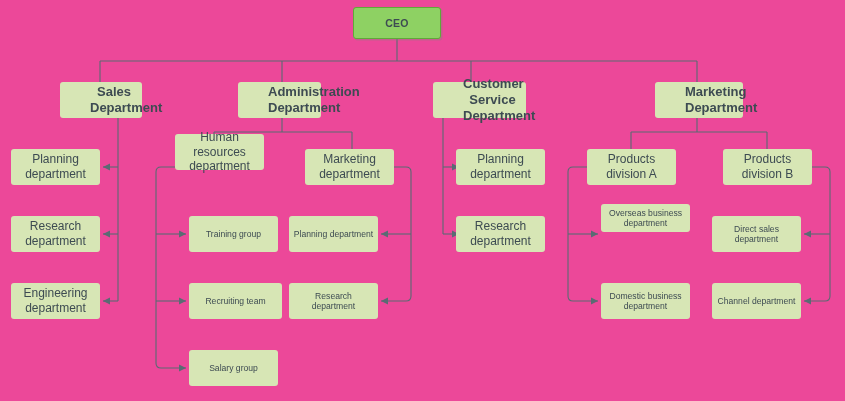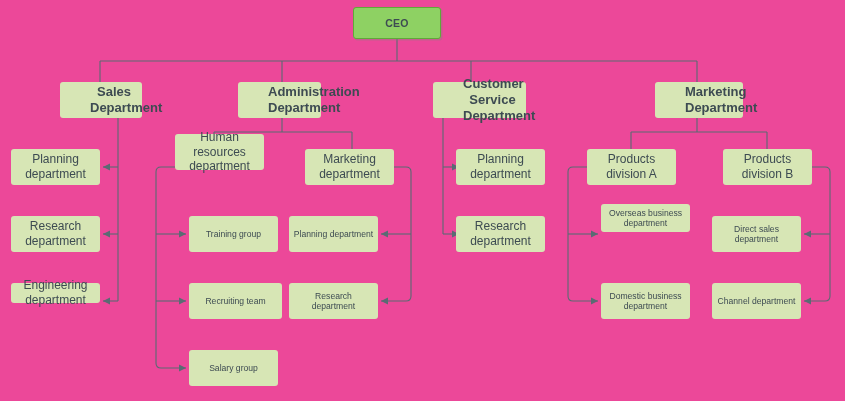--- a/index.html
+++ b/index.html
@@ -139,21 +139,21 @@
 Department</span>
       </div>
       <div class="node level-unit" style="left: 11px; top: 149px; width: 89px; height: 36px;">
         <span class="node-label">Planning
 department</span>
       </div>
       <div class="node level-unit" style="left: 11px; top: 216px; width: 89px; height: 36px;">
         <span class="node-label">Research
 department</span>
       </div>
-      <div class="node level-unit" style="left: 11px; top: 283px; width: 89px; height: 20px;">
+      <div class="node level-unit" style="left: 11px; top: 283px; width: 89px; height: 36px;">
         <span class="node-label">Engineering
 department</span>
       </div>
       <div class="node level-unit" style="left: 175px; top: 134px; width: 89px; height: 36px;">
         <span class="node-label">Human resources
 department</span>
       </div>
       <div class="node level-unit" style="left: 305px; top: 149px; width: 89px; height: 36px;">
         <span class="node-label">Marketing
 department</span>

